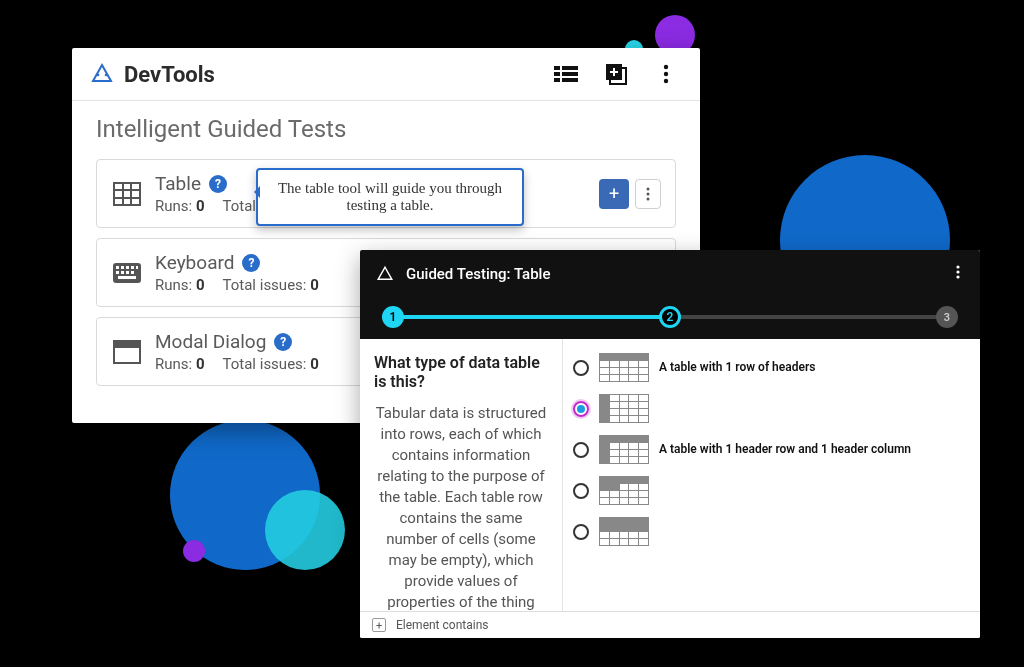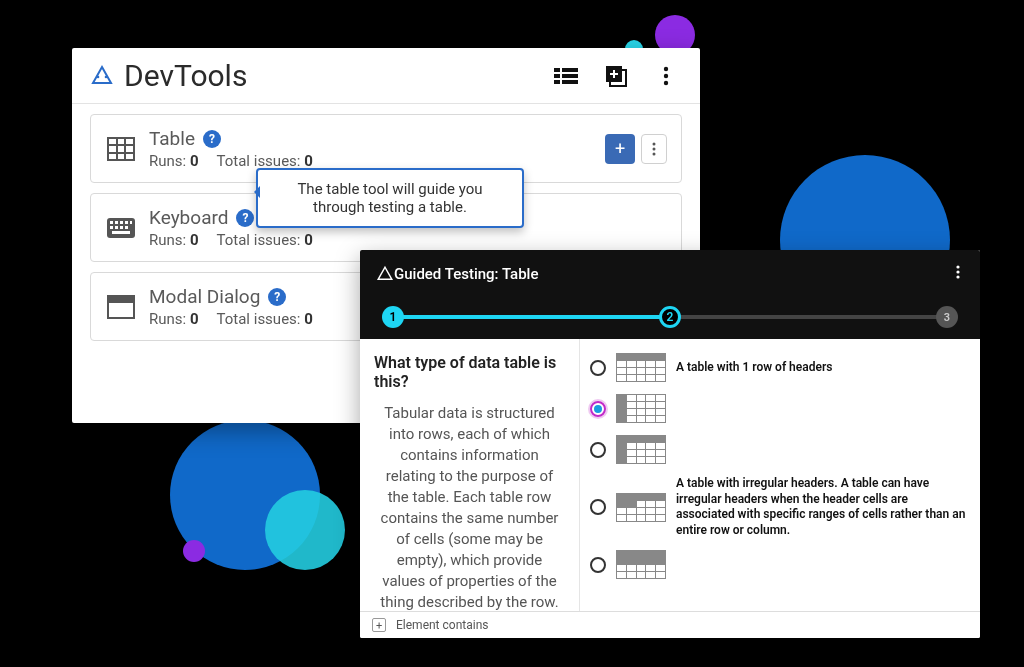--- a/index.html
+++ b/index.html
@@ -37,34 +37,34 @@
   .dt-header {
     display: flex;
     align-items: center;
     padding: 10px 18px;
     border-bottom: 1px solid #e3e3e3;
   }
   .logo-tri {
     width: 24px; height: 24px; margin-right: 10px;
   }
   .dt-title {
-    font-size: 30px;
-    font-weight: 400;
+    font-size: 22px;
+    font-weight: 700;
     color: #2b2b2b;
   }
   .dt-header-right { margin-left:auto; display:flex; gap:18px; align-items:center; }
   .hdr-icon-btn { width:32px; height:32px; display:flex; align-items:center; justify-content:center; cursor:pointer;}
   .section-title {
     font-size: 24px;
     color: #6a6a6a;
     padding: 14px 24px 6px;
     font-weight: 400;
   }
   .test-card {
-    margin: 10px 18px;
+    margin: 10px 24px;
     border: 1px solid #d9d9d9;
     border-radius: 4px;
     display: flex;
     align-items: center;
     padding: 12px 14px;
     position: relative;
   }
   .card-icon {
     width: 32px; height: 28px;
     color:#555;
@@ -108,20 +108,21 @@
     background:#fff;
     border: 2px solid #2a6cc9;
     border-radius:4px;
     padding: 10px 18px;
     font-size:15px;
     color:#333;
     text-align:center;
     width: 268px;
     box-shadow: 0 4px 10px rgba(0,0,0,.25);
     z-index: 5;
+    font-family: Liberation Serif, serif;
   }
   .tooltip::before {
     content:"";
     position:absolute;
     left:-10px; top:16px;
     border:6px solid transparent;
     border-right-color:#2a6cc9;
   }
 
   
@@ -133,20 +134,21 @@
     display:flex;
     flex-direction:column;
     overflow:hidden;
   }
   .gt-header {
     background: #111;
     color:#fff;
     display:flex;
     align-items:center;
     padding: 10px 16px;
+    gap: 12px;
   }
   .gt-title { font-size:15px; font-weight:500;}
   .gt-header .more { margin-left:auto; cursor:pointer; padding:4px;}
   .gt-progress {
     background:#111;
     padding: 18px 20px 20px;
     position:relative;
   }
   .prog-track {
     height:4px; background:#444; position:relative;
@@ -166,21 +168,21 @@
   .step-dot.done   { left:-4px; background:#1ed6f4; color:#000;}
   .step-dot.active { left:50%; transform:translateX(-50%); background:#000; border:3px solid #1ed6f4; color:#1ed6f4;}
   .step-dot.future { right:-4px; background:#555; color:#ccc; font-size:11px;}
 
   .gt-body {
     display:flex;
     flex:1;
     overflow:hidden;
   }
   .gt-left {
-    width: 220px;
+    width: 203px;
     padding: 14px 14px 8px;
     display:flex;
     flex-direction:column;
     border-right:1px solid #e5e5e5;
   }
   .gt-q {
     font-size: 16px;
     font-weight:600;
     color:#222;
     margin-bottom:12px;
@@ -292,20 +294,21 @@
       <div class="hdr-icon-btn">
         <svg width="6" height="20">
             <circle cx="3" cy="3" r="2.2" fill="#111"></circle>
             <circle cx="3" cy="10" r="2.2" fill="#111"></circle>
             <circle cx="3" cy="17" r="2.2" fill="#111"></circle>
           </svg>
       </div>
     </div>
   </div>
 
+  <div class="section-title">Intelligent Guided Tests</div>
 
   <div id="cards">
       <div class="test-card">
         <div class="card-icon">
           <svg width="28" height="24">
             <rect x="1" y="1" width="26" height="22" fill="none" stroke="#555" stroke-width="2"></rect>
             <line x1="1" y1="8" x2="27" y2="8" stroke="#555" stroke-width="2"></line>
             <line x1="1" y1="16" x2="27" y2="16" stroke="#555" stroke-width="2"></line>
             <line x1="10" y1="1" x2="10" y2="23" stroke="#555" stroke-width="2"></line>
             <line x1="18" y1="1" x2="18" y2="23" stroke="#555" stroke-width="2"></line>
@@ -511,20 +514,21 @@
               </tr>
               <tr>
                 <td class="h"></td>
                 <td></td>
                 <td></td>
                 <td></td>
                 <td></td>
               </tr>
             </tbody>
           </table>
+          <span class="opt-label">A table with 1 header row and 1 header column</span>
         </div>
         <div class="opt">
           <span class="radio"></span>
           <table class="mini">
             <tbody>
               <tr>
                 <td class="h"></td>
                 <td class="h"></td>
                 <td class="h"></td>
                 <td class="h"></td>
@@ -546,21 +550,20 @@
               </tr>
               <tr>
                 <td></td>
                 <td></td>
                 <td></td>
                 <td></td>
                 <td></td>
               </tr>
             </tbody>
           </table>
-          <span class="opt-label">A table with irregular headers. A table can have irregular headers when the header cells are associated with specific ranges of cells rather than an entire row or column.</span>
         </div>
         <div class="opt">
           <span class="radio"></span>
           <table class="mini">
             <tbody>
               <tr>
                 <td class="h"></td>
                 <td class="h"></td>
                 <td class="h"></td>
                 <td class="h"></td>

